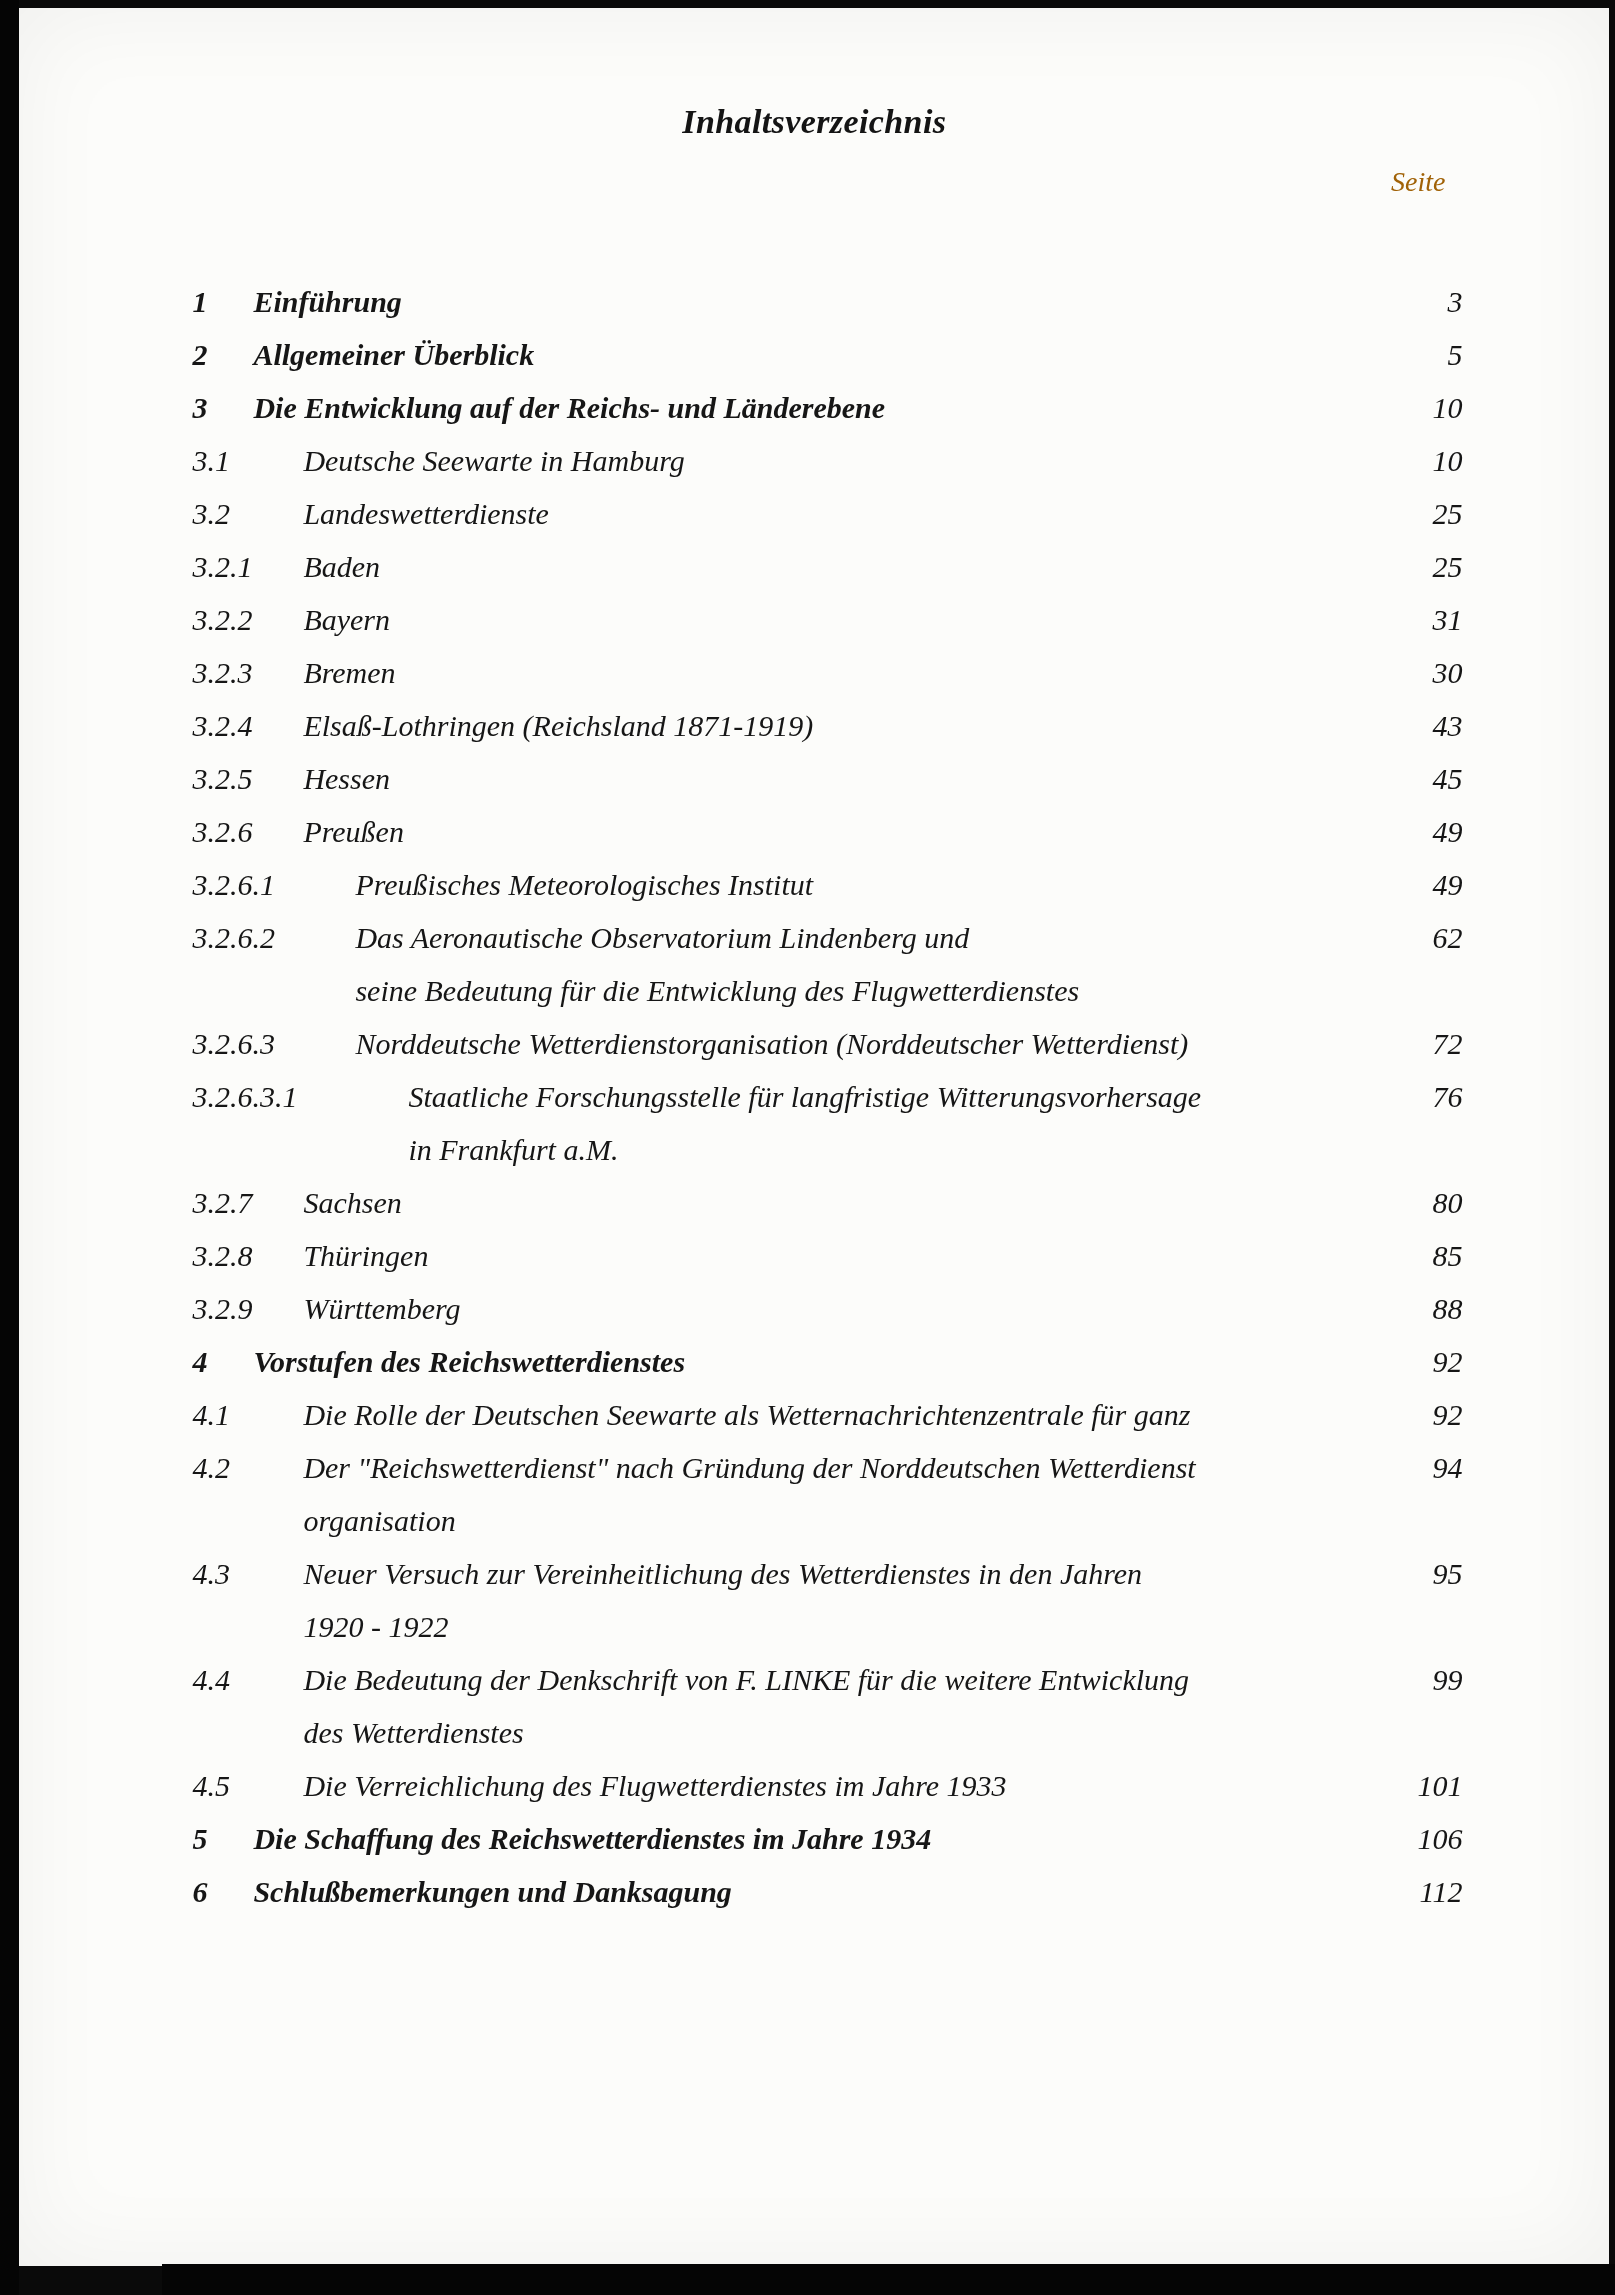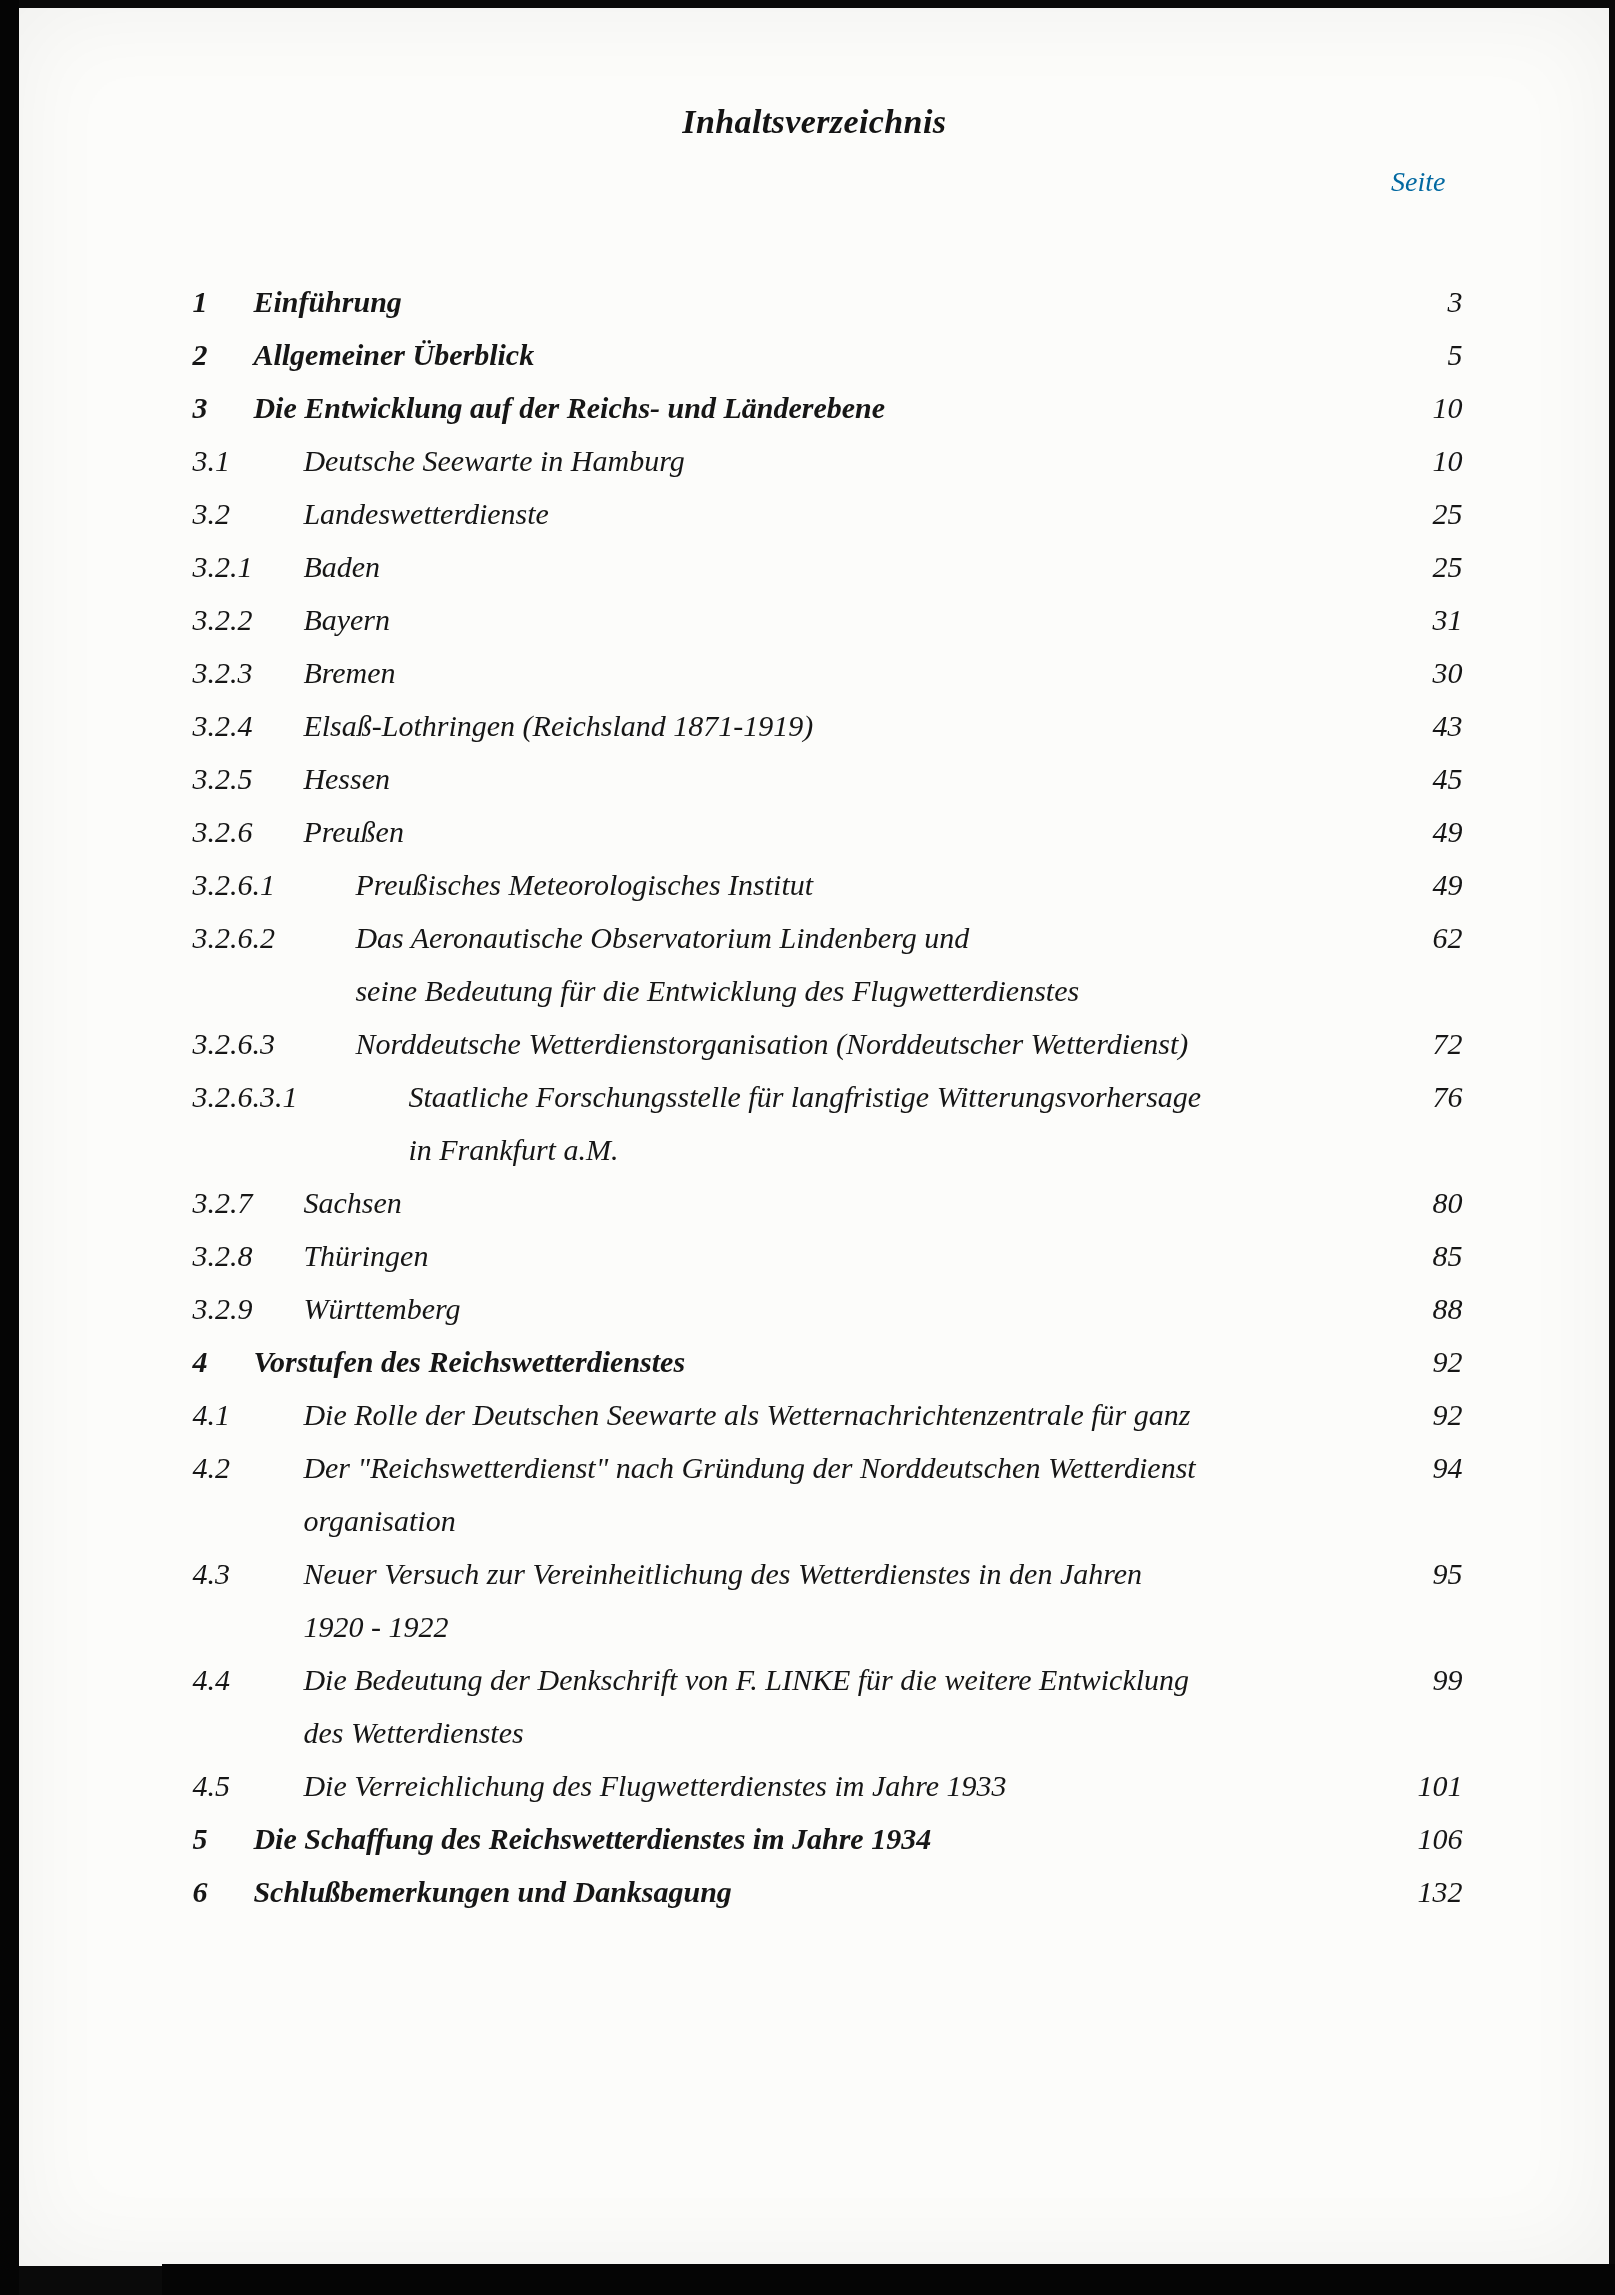--- a/index.html
+++ b/index.html
@@ -51,21 +51,21 @@
     color: #141414;
     letter-spacing: 0.4px;
   }
   .seite-label {
     position: absolute;
     top: 158px;
     left: 0;
     width: 1426px;
     text-align: right;
     font-size: 28px;
-    color: #0369a1;
+    color: #a16207;
   }
   .toc {
     position: absolute;
     top: 267px;
     left: 173px;
     width: 1270px;
     font-size: 30px;
     color: #161616;
   }
   .row {
@@ -287,19 +287,19 @@
         <span class="titles">
           <span class="line">Die Schaffung des Reichswetterdienstes im Jahre 1934</span>
         </span>
         <span class="pg">106</span>
       </div>
       <div class="row bold">
         <span class="num" style="width: 61px;">6</span>
         <span class="titles">
           <span class="line">Schlußbemerkungen und Danksagung</span>
         </span>
-        <span class="pg">132</span>
+        <span class="pg">112</span>
       </div>
     </div>
 </div>
 
 <div class="bottom-band"></div>
 
 
 </body></html>

